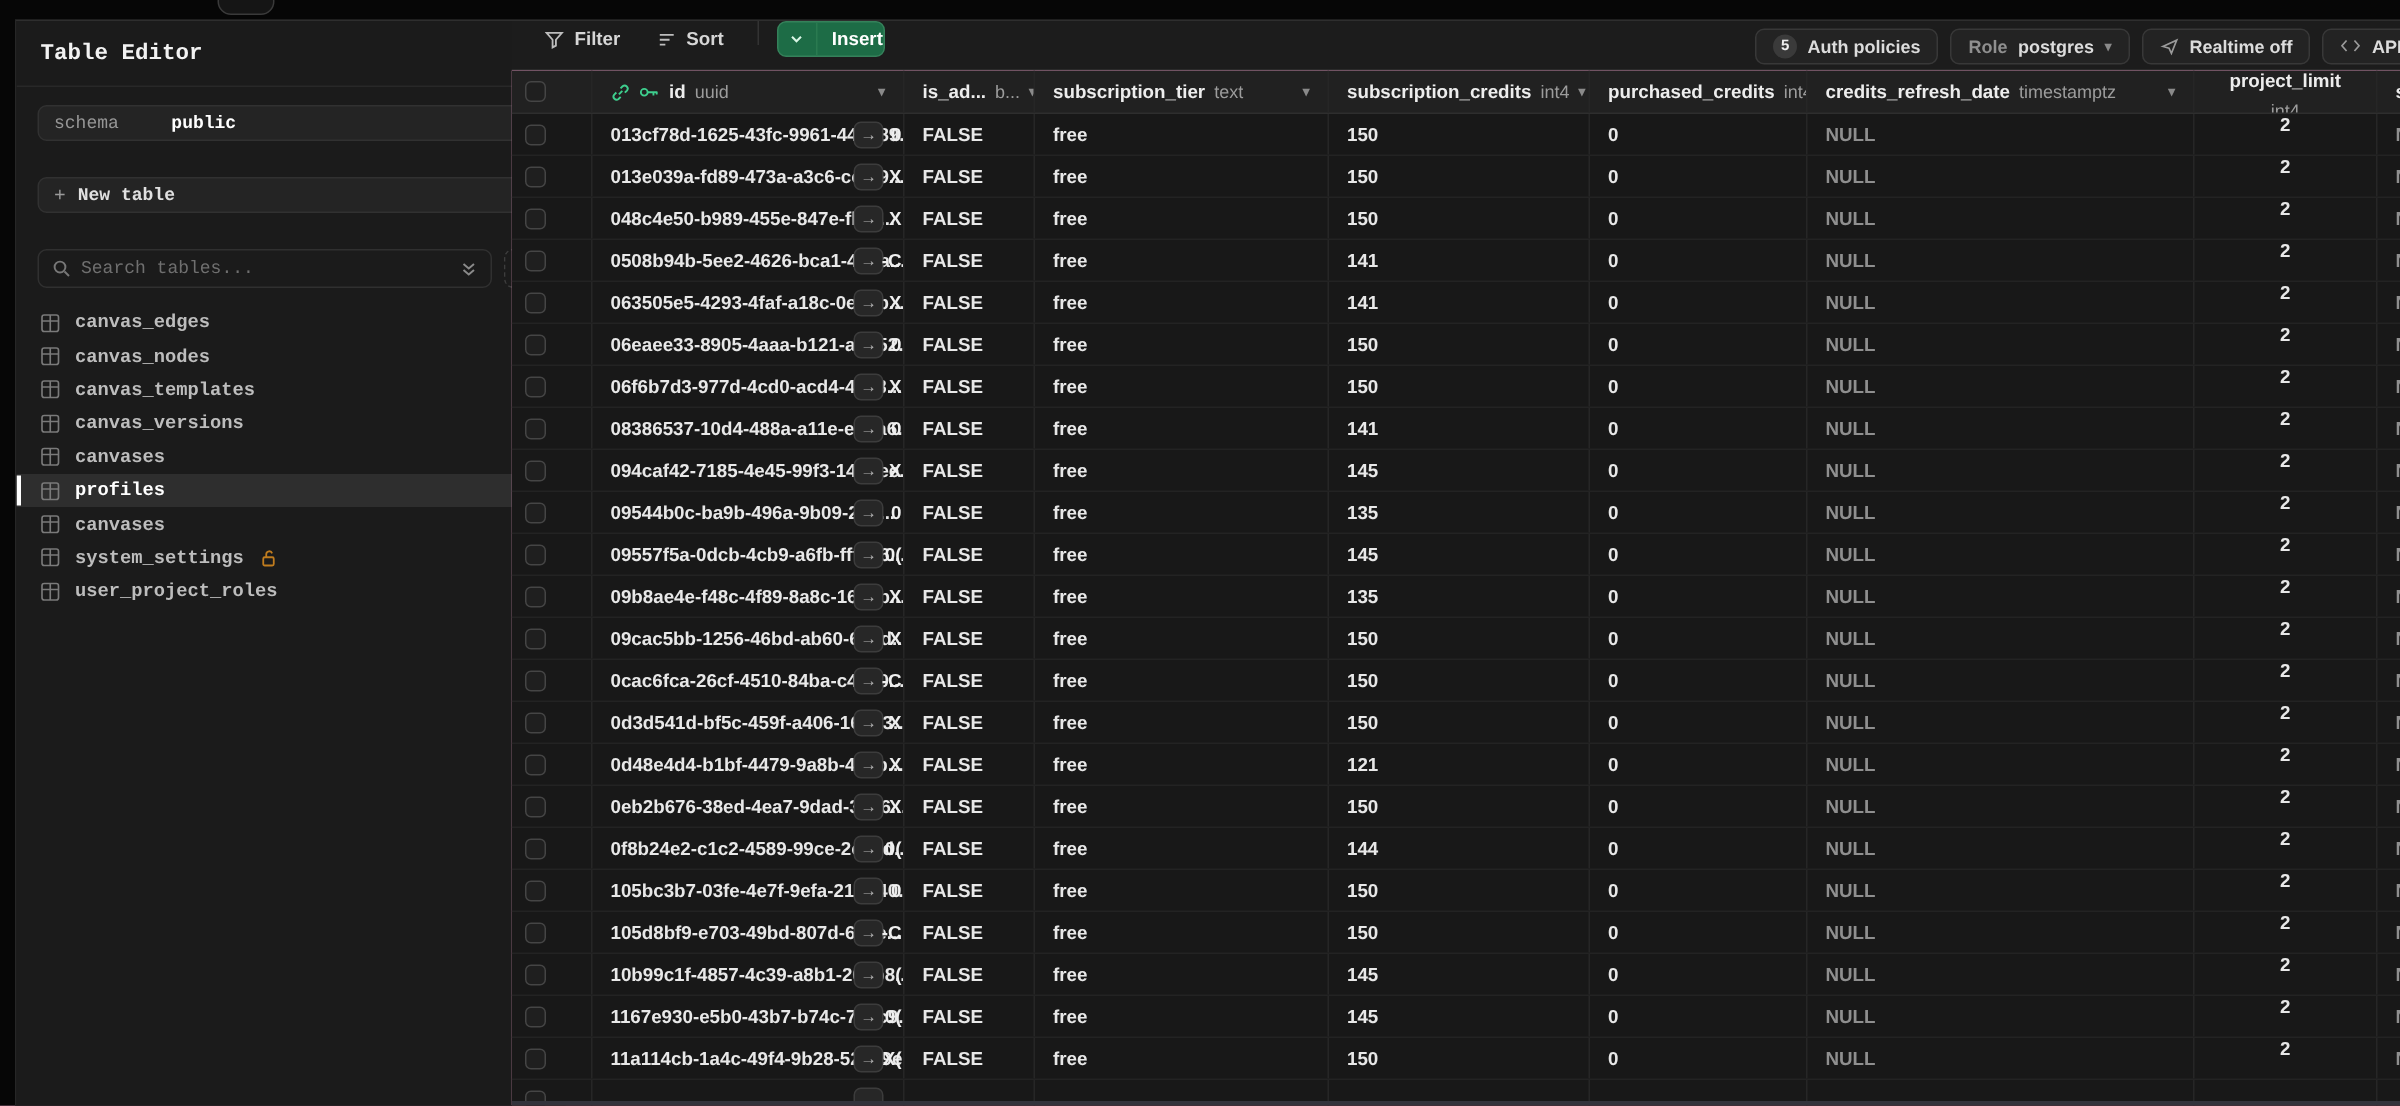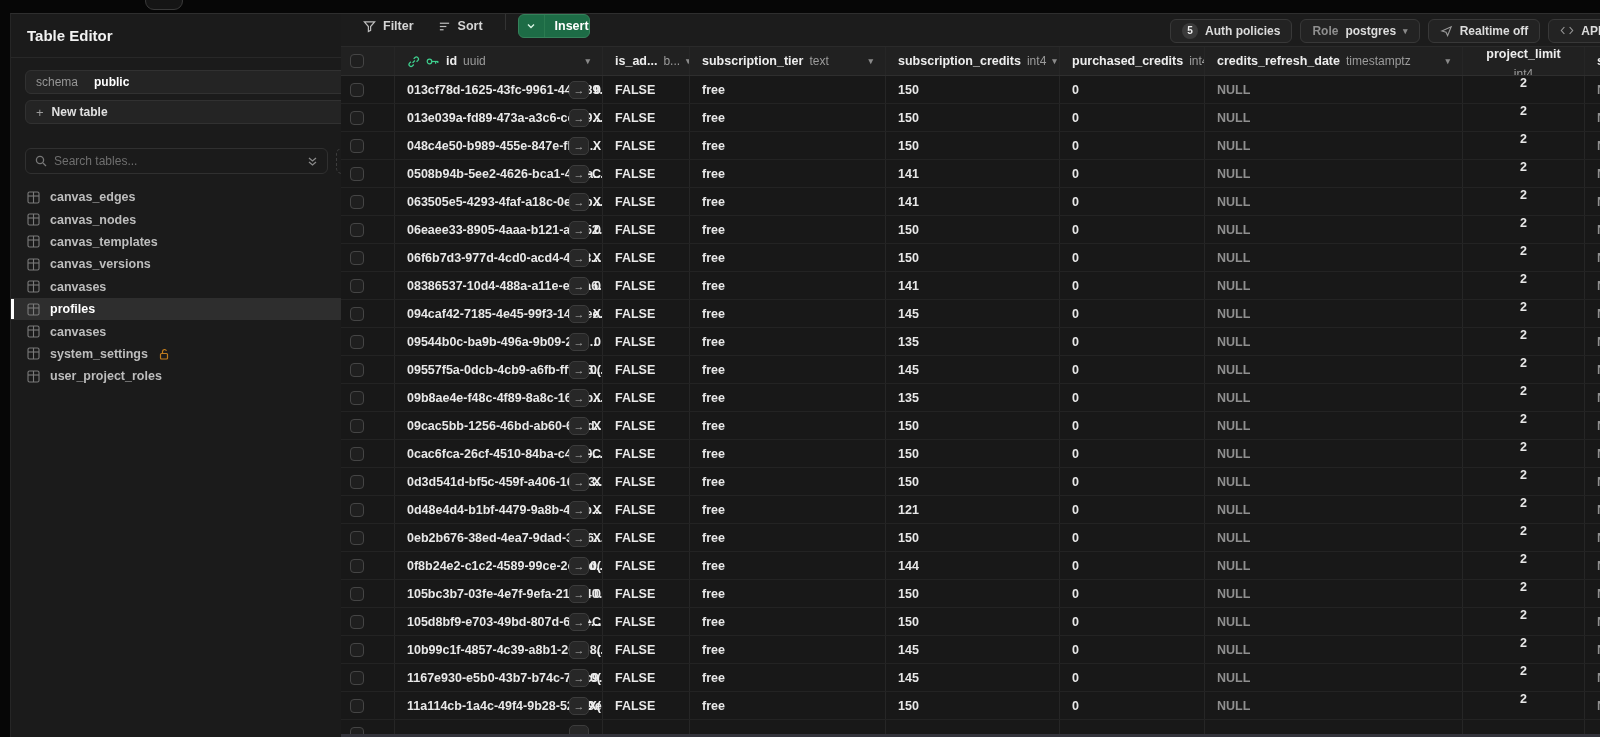--- a/index.html
+++ b/index.html
@@ -6,27 +6,27 @@
   html,body { width:1600px; height:737px; overflow:hidden; background:#060606;
     font-family:"Liberation Sans", sans-serif; }
   .top-strip { position:absolute; left:0; top:0; width:1600px; height:13px; background:#060606; }
   .tab-pill { position:absolute; left:145px; top:-8px; width:38px; height:18px;
     border:1px solid #3a3a3a; border-radius:9px; background:#151515; }
   .window { position:absolute; left:10px; top:13px; width:1590px; height:724px;
     background:#171717; border-top:1px solid #2e2e2e; border-left:1px solid #262626; overflow:hidden; }
 
   
   .sidebar { position:absolute; left:0; top:0; width:366px; height:100%;
-    background:#1b1b1b; border-right:1px solid #2a2a2a; }
+    background:#1b1b1b; border-right:1px solid #2a2a2a;font-family:Liberation Mono, monospace; }
   .sb-title { height:44px; display:flex; align-items:center; padding:0 16px;
     border-bottom:1px solid #282828; color:#f2f2f2; font-size:15px; font-weight:700; }
   .sb-controls { padding:12px 14px 6px 14px; }
   .select, .btn-soft { display:flex; align-items:center; height:24px; background:#242424;
     border:1px solid #313131; border-radius:6px; padding:0 10px; font-size:12px; color:#e6e6e6; }
-  .select { margin-bottom:6px; }
+  .select { margin-bottom:24px;gap:19px; }
   .select .dim { color:#969696; margin-right:6px; }
   .select .val { font-weight:700; color:#fff;padding-left:10px; }
   .updown { margin-left:auto; color:#8a8a8a; font-size:8px; line-height:7px; text-align:center; }
   .btn-soft { gap:8px; color:#e0e0e0; font-weight:700; }
   .plus { color:#9a9a9a; font-size:13px; font-weight:400; }
   .sb-search-row { display:flex; gap:8px; padding:18px 14px 10px 14px; }
   .search-box { flex:1; display:flex; align-items:center; gap:7px; height:26px;
     border:1px solid #303030; border-radius:6px; padding:0 9px; background:#1b1b1b; }
   .search-box .ph { color:#6f6f6f; font-size:12px; flex:1; }
   .icon-btn-dashed { width:26px; height:26px; border:1px dashed #3d3d3d; border-radius:6px;

